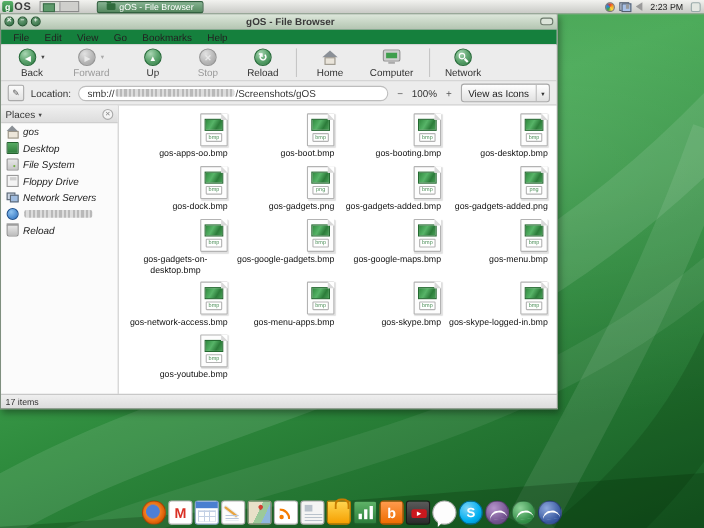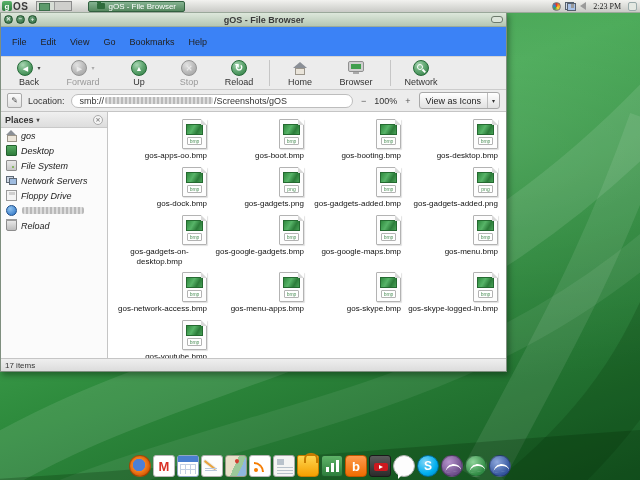--- a/index.html
+++ b/index.html
@@ -36,37 +36,37 @@
   .tray { display:flex; align-items:center; gap:4px; margin-right:3px; }
   .tray-ball { width:9px; height:9px; border-radius:50%;
     background:conic-gradient(#e33a2c, #f5a623, #ffd740, #43a047, #1e88e5, #e33a2c); border:1px solid #777; }
   .tray-monitors { width:11px; height:9px; position:relative; }
   .tray-monitors::before, .tray-monitors::after { content:""; position:absolute; width:7px; height:6px;
     background:#cfd8e6; border:1px solid #55606e; }
   .tray-monitors::before { left:0; top:0; } .tray-monitors::after { right:0; bottom:0; background:#a9c2e8; }
   .tray-speaker { width:0; height:0; border-top:4px solid transparent; border-bottom:4px solid transparent;
     border-right:6px solid #9a9a9a; position:relative; }
   .tray-speaker::before { content:""; position:absolute; left:-9px; top:-2px; width:3px; height:4px; background:#9a9a9a; }
-  .clock { font-size:8px; color:#1a1a1a; margin:0 3px; white-space:nowrap;font-family:Liberation Serif, serif; }
+  .clock { font-size:8px; color:#1a1a1a; margin:0 3px; white-space:nowrap; }
   .tray-box { width:9px; height:9px; background:#e4e8e2; border:1px solid #9aa; border-radius:2px; }
 
   
   #window { position:absolute; left:0; top:12px; width:507px; height:360px;
     background:#ececec; border:1px solid #7f8f7f; box-shadow:2px 3px 6px rgba(0,0,0,0.35); z-index:20;
     display:flex; flex-direction:column; }
   .titlebar { height:14px; background:linear-gradient(#dde7db,#b5c7b3); border-bottom:1px solid #9cab9a;
     display:flex; align-items:center; padding:0 3px; flex:0 0 auto; }
   .tb-circles { display:flex; gap:3px; }
   .tb-circle { width:9px; height:9px; border-radius:50%; border:1px solid #1f4f2c;
     background:radial-gradient(circle at 35% 30%, #6fa27b, #2d6b3f); color:#eaf2ea; font-size:6px;
     line-height:7px; text-align:center; font-weight:bold; }
   .win-title { flex:1; text-align:center; font-size:9px; font-weight:bold; color:#3a3a3a; }
   .shade-btn { width:12px; height:7px; border:1px solid #6c7a6c; border-radius:3px; background:#dce5da; }
 
-  .menubar { height:30px; background:#3b82f6; border-bottom:1px solid #d4d4d4; display:flex;
+  .menubar { height:14px; background:#15803d; border-bottom:1px solid #d4d4d4; display:flex;
     align-items:center; padding-left:4px; flex:0 0 auto; }
   .menu-item { font-size:9px; color:#222; padding:0 7px; }
 
   .toolbar { height:33px; background:#ececec; border-bottom:1px solid #cccccc; display:flex;
     align-items:flex-start; padding:2px 6px 0 6px; flex:0 0 auto; }
   .tbtn { display:flex; flex-direction:column; align-items:center; width:44px; }
   .tbtn-row { display:flex; align-items:center; height:17px; }
   .tcircle { width:16px; height:16px; border-radius:50%;
     background:radial-gradient(circle at 35% 28%, #aad6b4, #62a873 45%, #2c7a40); border:1px solid #256a38;
     color:#fff; display:flex; align-items:center; justify-content:center; font-size:9px; }
@@ -106,21 +106,21 @@
   .zoom-level { font-size:9px; color:#333; }
   .view-btn { height:17px; border:1px solid #a9a9a9; border-radius:3px; background:linear-gradient(#ffffff,#e1e1e1);
     display:flex; align-items:center; font-size:9px; color:#222; }
   .view-btn-label { padding:0 6px; }
   .view-btn-sep { width:1px; height:15px; background:#bdbdbd; }
   .view-btn-caret { padding:0 4px; font-size:6px; color:#333; }
 
   .content { flex:1; display:flex; min-height:0; }
   .sidebar { width:107px; background:#fbfbfb; border-right:1px solid #c5c5c5; display:flex; flex-direction:column; }
   .side-header { height:16px; background:linear-gradient(#f0f0f0,#ddd); border-bottom:1px solid #c9c9c9;
-    display:flex; align-items:center; padding:0 4px; font-size:9px; color:#333;font-weight:bold; }
+    display:flex; align-items:center; padding:0 4px; font-size:9px; color:#333; }
   .side-caret { font-size:6px; margin-left:3px; color:#444; }
   .side-close { margin-left:auto; width:10px; height:10px; border-radius:50%; border:1px solid #aaa; color:#888;
     font-size:6px; line-height:8px; text-align:center; background:#f4f4f4; }
   .side-item { height:15px; display:flex; align-items:center; gap:4px; padding-left:5px; font-size:9px; color:#222;font-style:italic; }
   .si { width:11px; height:11px; position:relative; flex:0 0 auto; }
   .si-home::before { content:""; position:absolute; left:1px; top:5px; width:8px; height:5px; background:#ece6da; border:1px solid #9a9488; }
   .si-home::after { content:""; position:absolute; left:0; top:0; border-left:5.5px solid transparent; border-right:5.5px solid transparent; border-bottom:5px solid #8b9096; }
   .si-desktop { background:linear-gradient(#57ab63,#2e7d3c); border:1px solid #24612f; border-radius:1px; }
   .si-drive { background:linear-gradient(#e8e8e8,#c7c7c7); border:1px solid #8d8d8d; border-radius:1px; }
   .si-drive::after { content:""; position:absolute; right:2px; bottom:2px; width:2px; height:2px; border-radius:50%; background:#6fae3f; }
@@ -306,21 +306,21 @@
         </div>
       <span class="tlabel">Home</span>
     </div>
     <div class="tbtn" style="margin-left:8px; width:52px;">
       <div class="tbtn-row">
           <span class="computer-art">
             <span class="computer-screen"></span>
             <span class="computer-stand"></span>
           </span>
         </div>
-      <span class="tlabel">Browser</span>
+      <span class="tlabel">Computer</span>
     </div>
     <div class="tsep"></div>
     <div class="tbtn">
       <div class="tbtn-row">
           <span class="tcircle search-circle">
             <span class="search-ring"></span>
             <span class="search-handle"></span>
           </span>
         </div>
       <span class="tlabel">Network</span>
@@ -358,26 +358,26 @@
       </div>
       <div class="side-item">
         <span class="si si-desktop"></span>
         <span>Desktop</span>
       </div>
       <div class="side-item">
         <span class="si si-drive"></span>
         <span>File System</span>
       </div>
       <div class="side-item">
+        <span class="si si-floppy"></span>
+        <span>Floppy Drive</span>
+      </div>
+      <div class="side-item">
         <span class="si si-network"></span>
         <span>Network Servers</span>
-      </div>
-      <div class="side-item">
-        <span class="si si-floppy"></span>
-        <span>Floppy Drive</span>
       </div>
       <div class="side-item">
         <span class="si si-globe"></span>
         <span class="obscured" style="width:62px;"></span>
       </div>
       <div class="side-item">
         <span class="si si-trash"></span>
         <span>Reload</span>
       </div>
     </div>

